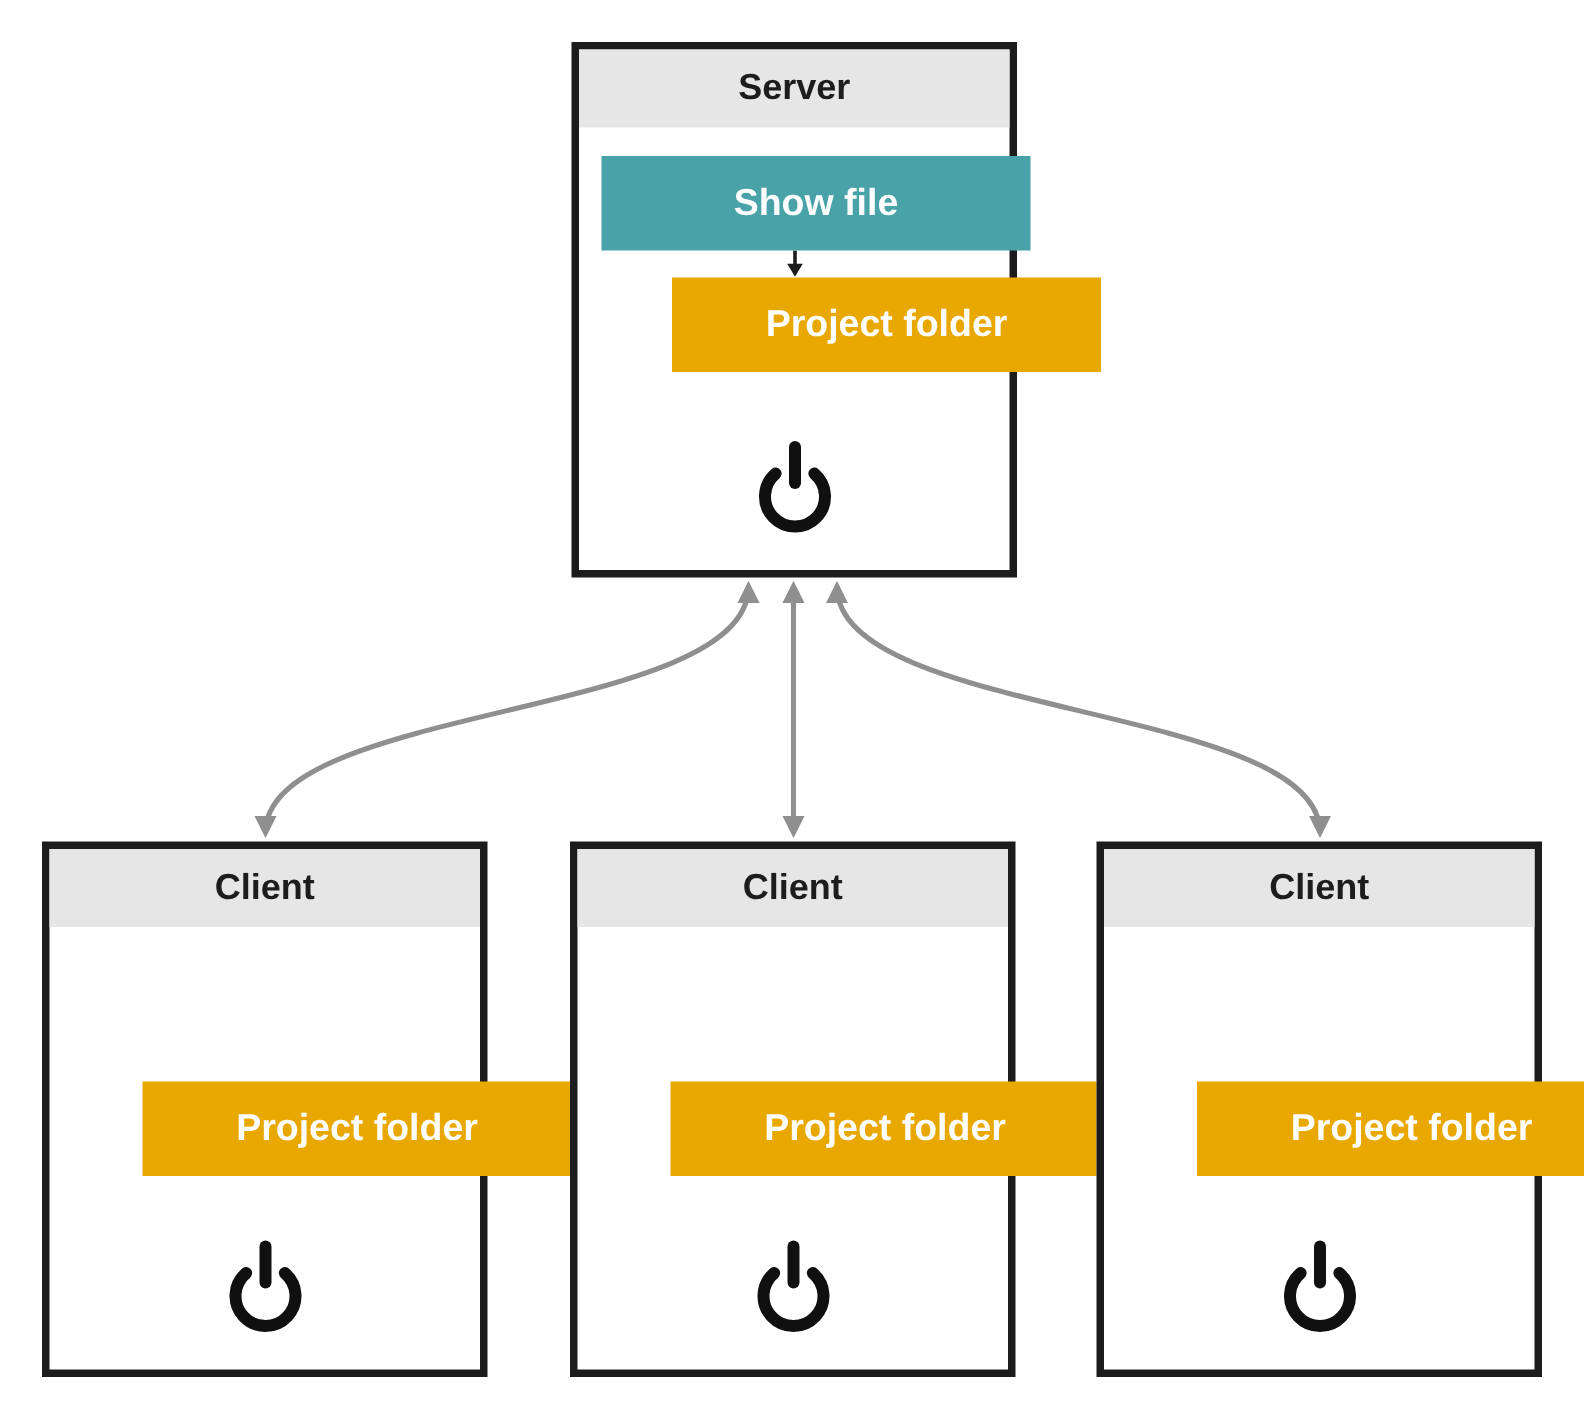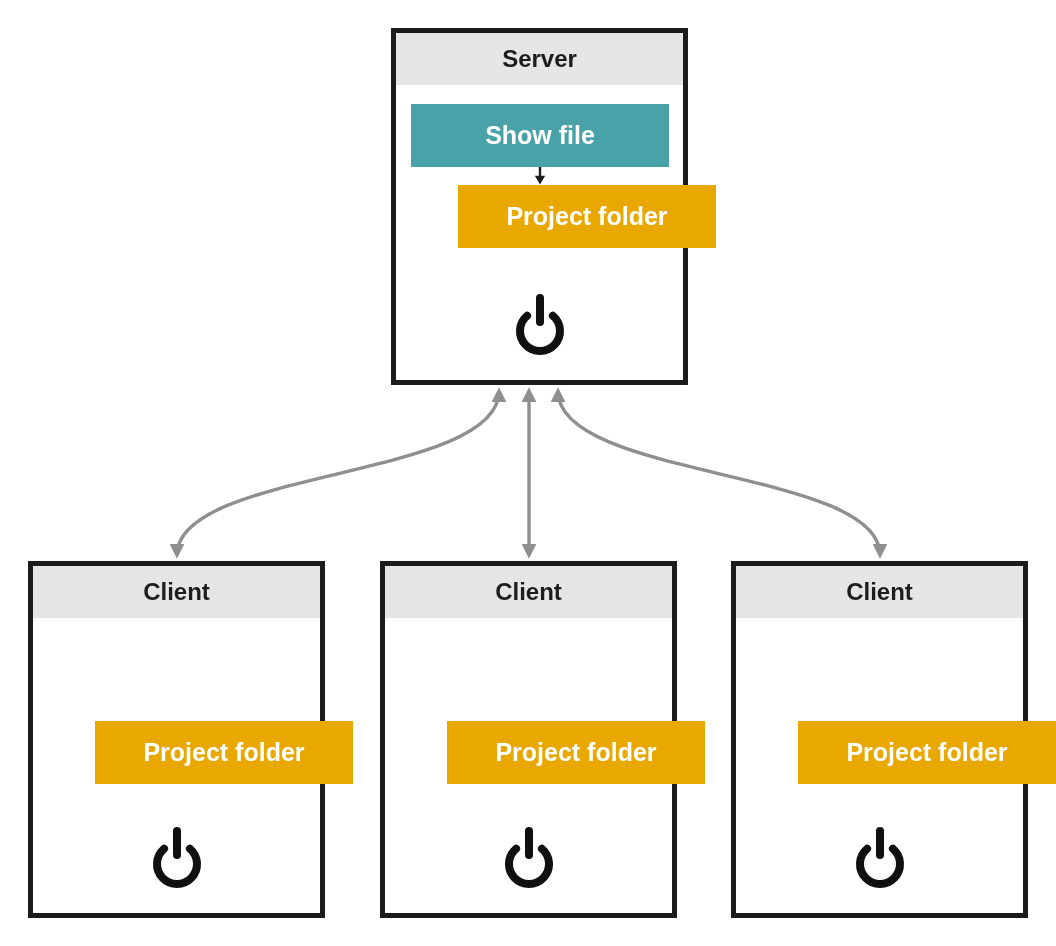--- a/index.html
+++ b/index.html
@@ -15,34 +15,34 @@
     background:var(--canvas-bg);
     font-family:"Liberation Sans","DejaVu Sans",sans-serif;
     overflow:hidden;
   }
   .box{
     position:absolute;
     width:297px;height:357px;
     background:var(--box-bg);
     border:5px solid var(--box-border);
   }
-  .box-server{left:391px;top:28px;}
+  .box-server{left:381px;top:28px;}
   .box-client-1{left:28px;top:561px;}
   .box-client-2{left:380px;top:561px;}
   .box-client-3{left:731px;top:561px;}
   .box-header{
     position:absolute;left:0;top:0;right:0;height:52px;
     background:var(--header-bg);
     display:flex;align-items:center;justify-content:center;
   }
   .box-title{
     font-size:24px;font-weight:700;color:var(--title-ink);
   }
   .btn{
-    position:absolute;left:15px;width:258px;height:63px;
+    position:absolute;left:15px;width:286px;height:63px;
     display:flex;align-items:center;justify-content:center;
     font-size:25px;font-weight:700;color:var(--button-text);
     cursor:default;
   }
   .btn-teal{background:var(--teal);top:71px;}
   .btn-amber{background:var(--amber);margin-left:47px;}
   .box-server .btn-amber{top:152px;}
   .box-client-1 .btn-amber,.box-client-2 .btn-amber,.box-client-3 .btn-amber{top:155px;}
   .mini-arrow{
     position:absolute;top:134px;left:50%;transform:translateX(-50%);

